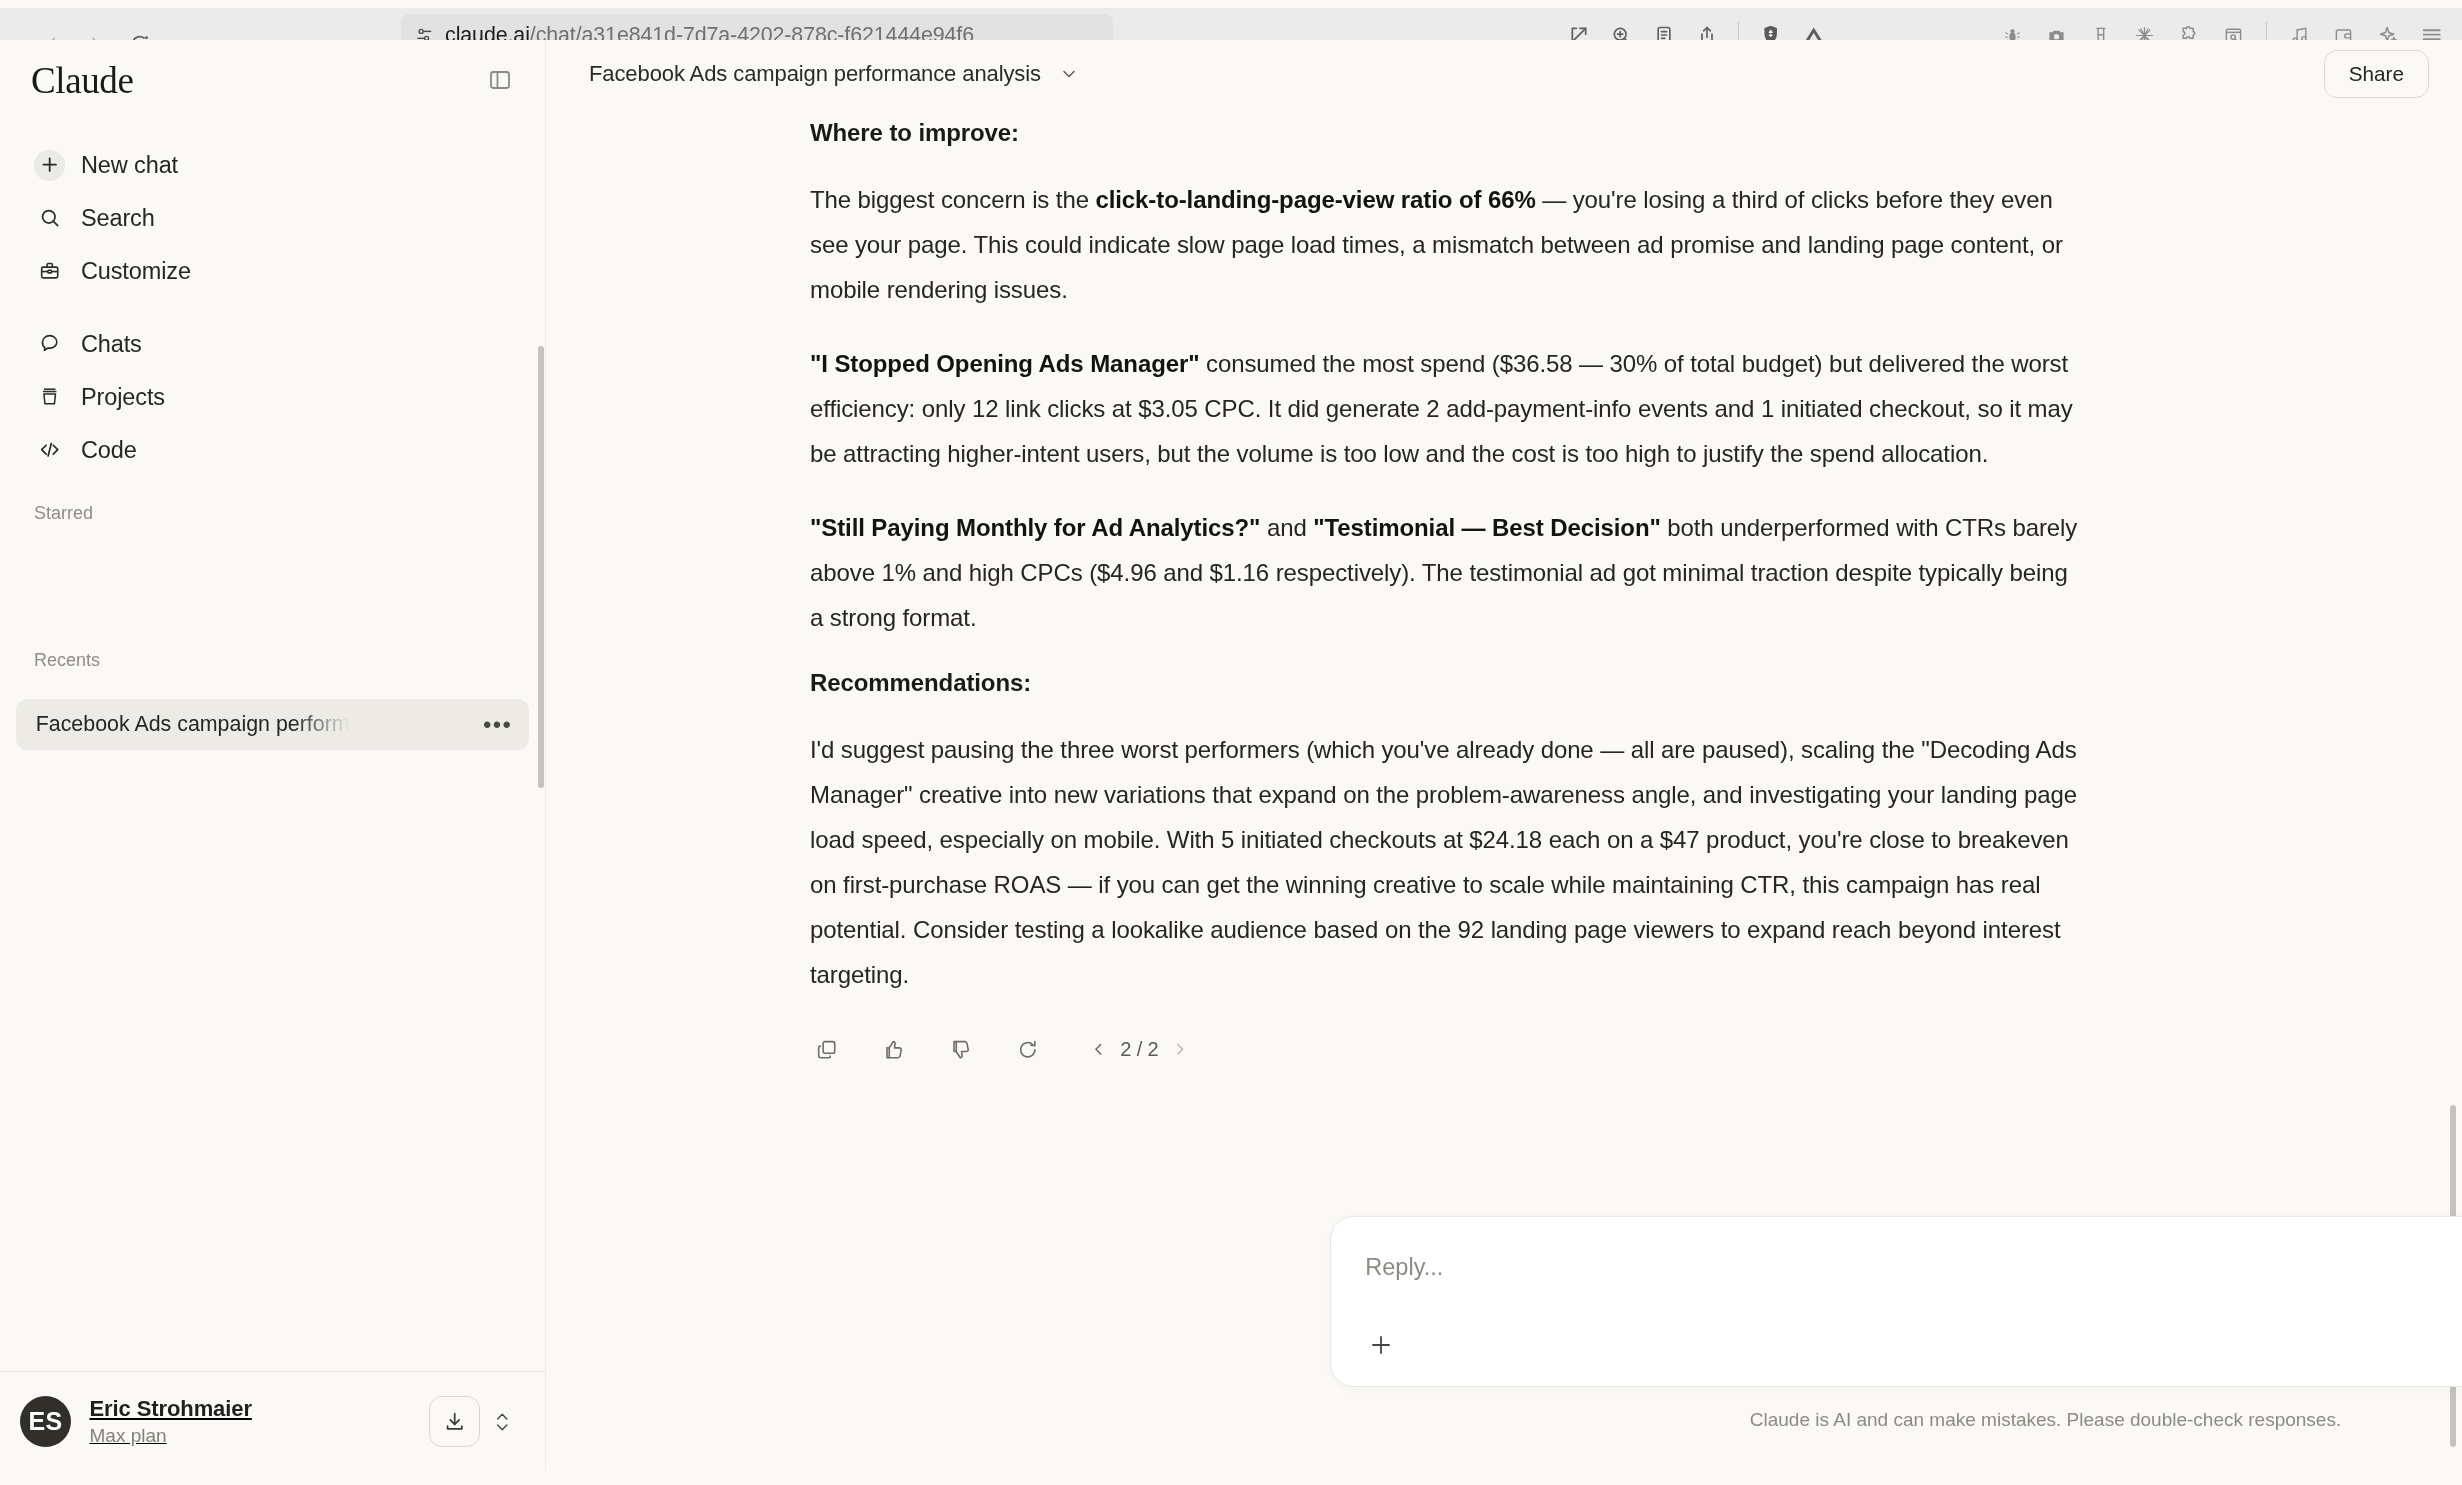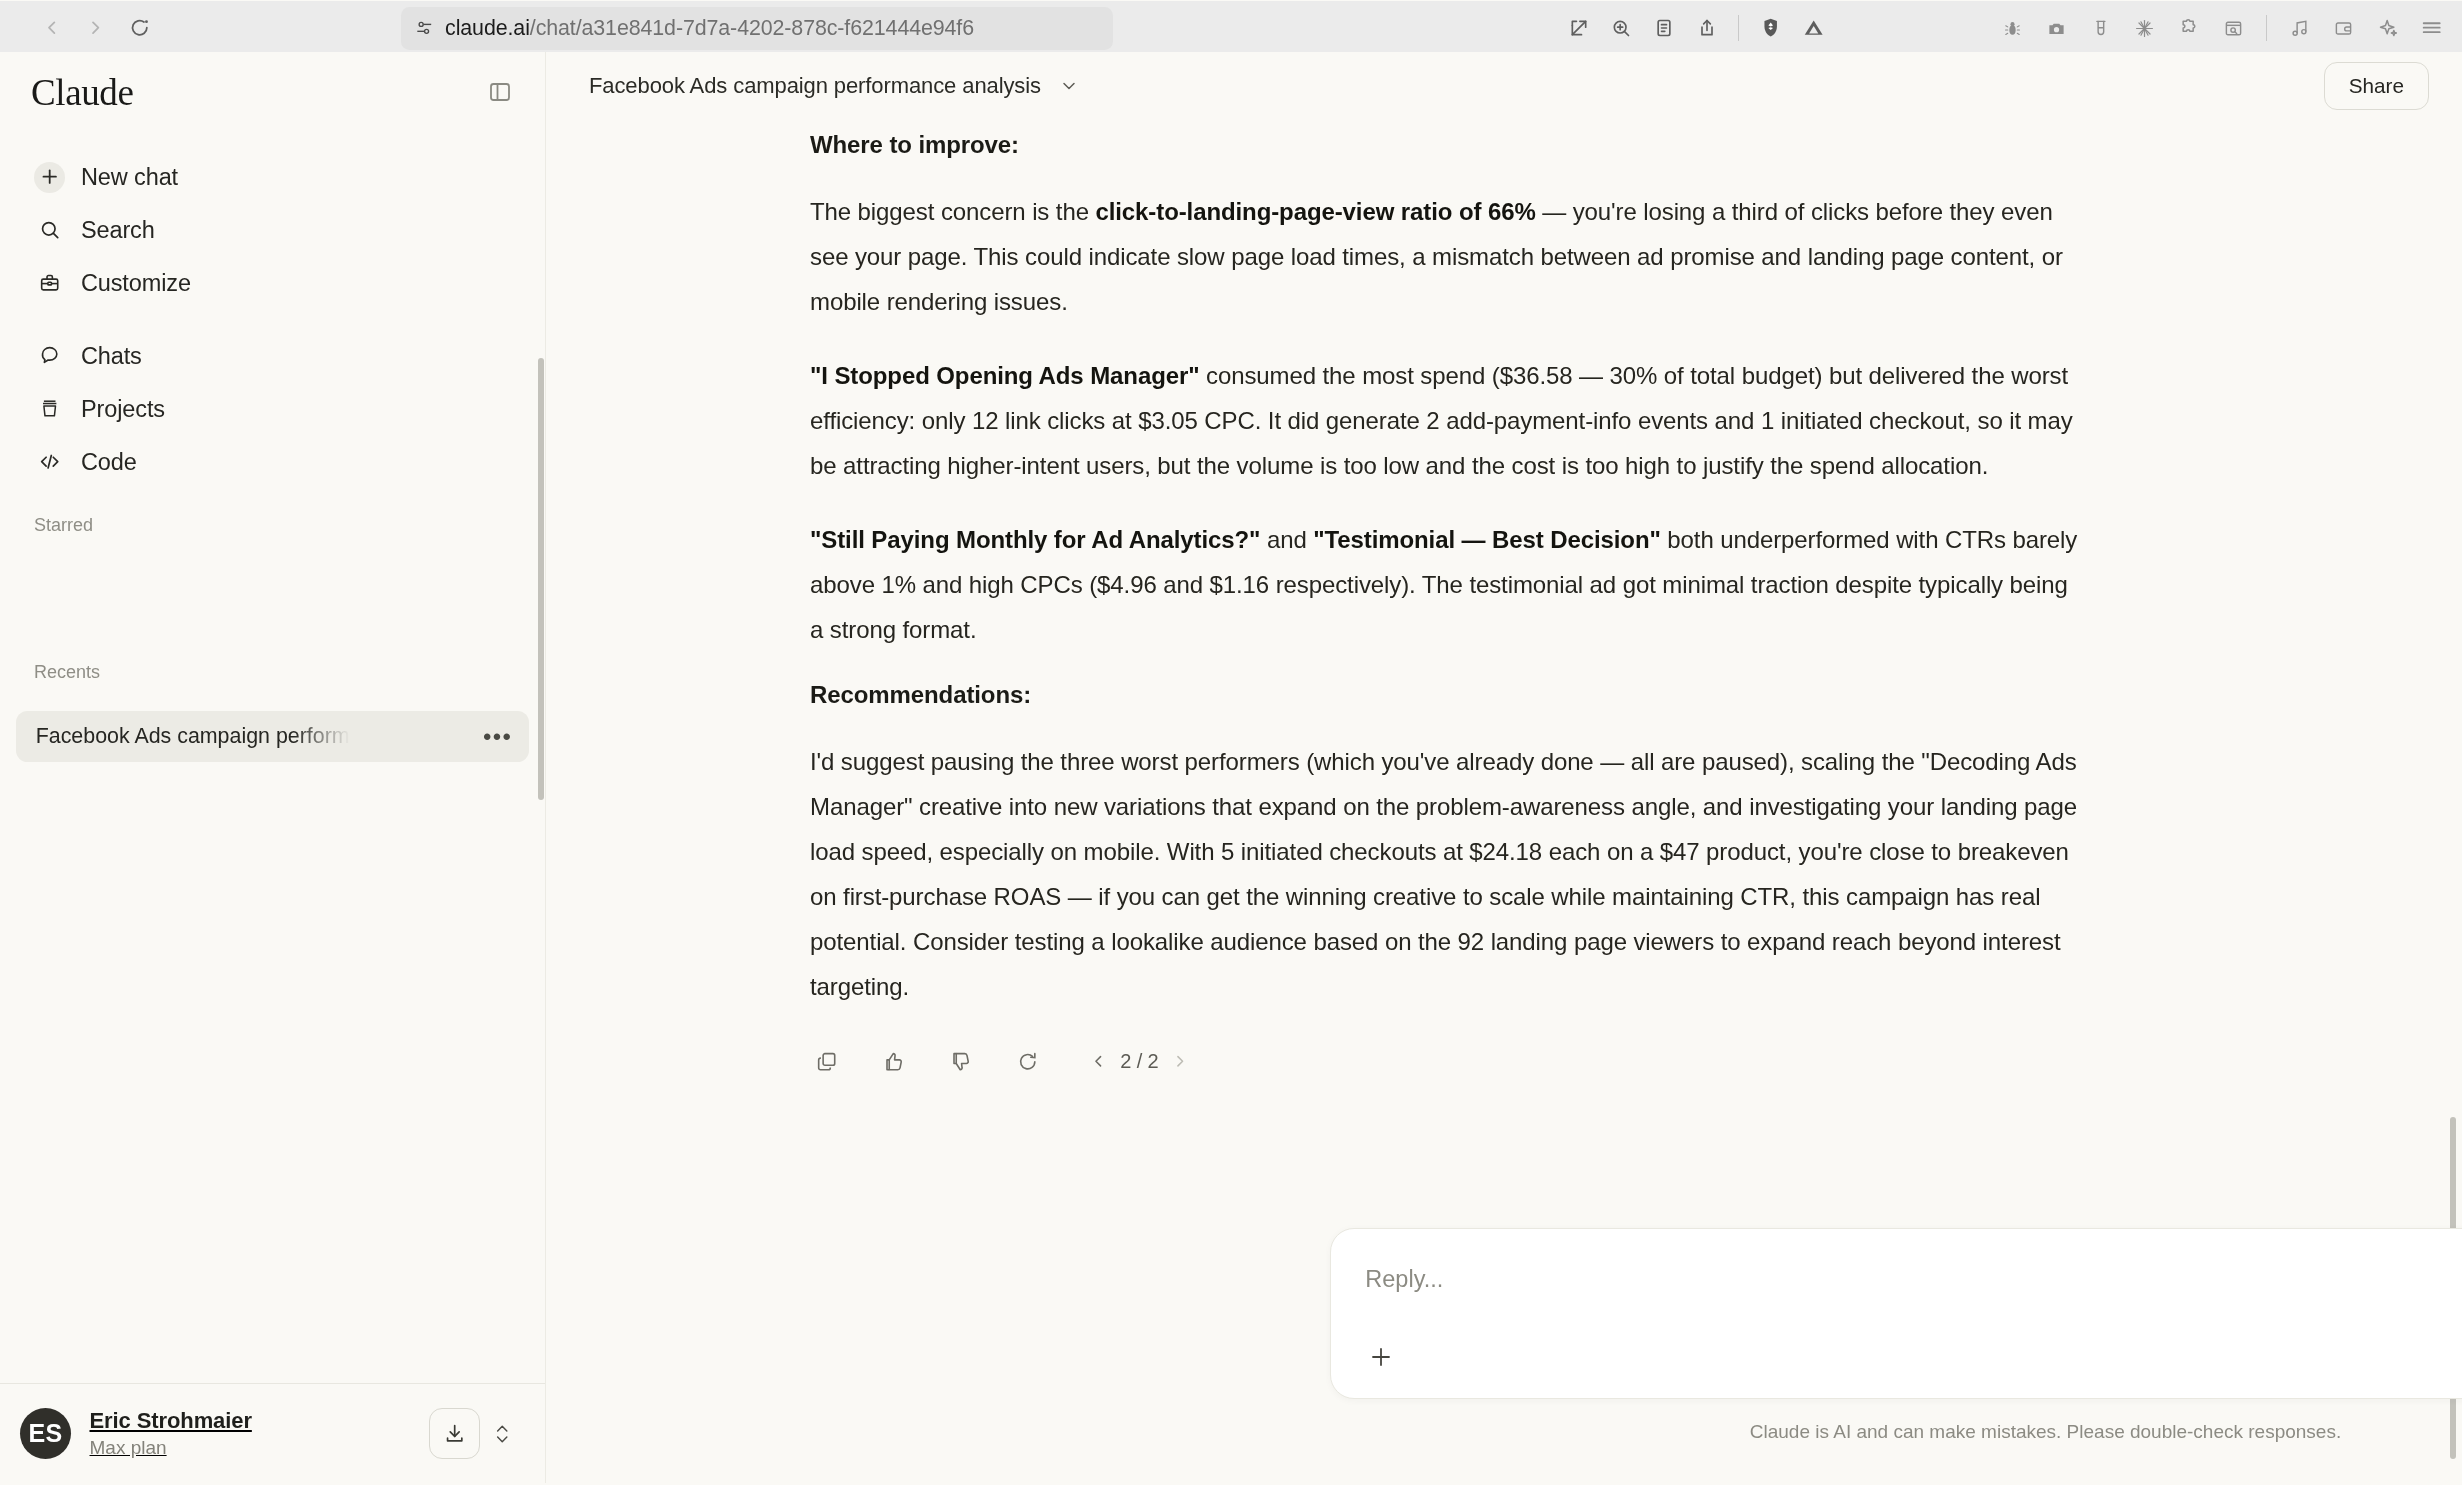--- a/index.html
+++ b/index.html
@@ -5,24 +5,24 @@
   * { box-sizing: border-box; margin: 0; padding: 0; }
   html, body {
     width: 2462px; height: 1486px;
     overflow: hidden;
     font-family: "Liberation Sans", sans-serif;
     background: #faf9f5;
   }
 
   
   #browser-chrome {
-    position: absolute; top: 1px; left: 0;
+    position: absolute; top: 8px; left: 0;
     width: 2462px; height: 54px;
     background: #ebebeb;
-    display: flex; align-items: center; padding-left: 16px;
+    display: flex; align-items: flex-end; padding-left: 16px;
   }
   .nav-btns { display: flex; align-items: center; gap: 7.1px; margin-left: 17px; }
   .chrome-icon {
     width: 37px; height: 37px;
     display: flex; align-items: center; justify-content: center;
     color: #5f5f5f;
   }
   .chrome-icon svg { display: block; }
   .nav-arrow { color: #b4b4b4; }
 
@@ -46,21 +46,21 @@
   }
   #chrome-far-right {
     position: absolute; right: 11.4px; top: 0;
     height: 54px; display: flex; align-items: center; gap: 7.1px;
   }
   .chrome-sep { width: 1.4px; height: 26px; background: #c9c9c9; margin: 0 7.1px; }
   .ext-icon { color: #8d8d8d; }
 
   
   #app {
-    position: absolute; top: 52px; left: 0;
+    position: absolute; top: 40px; left: 0;
     width: 2462px; height: 1431px;
     background: #faf9f5;
     display: flex;
   }
 
   
   #sidebar {
     width: 546px; height: 1431px;
     background: #faf9f5;
     position: relative;

